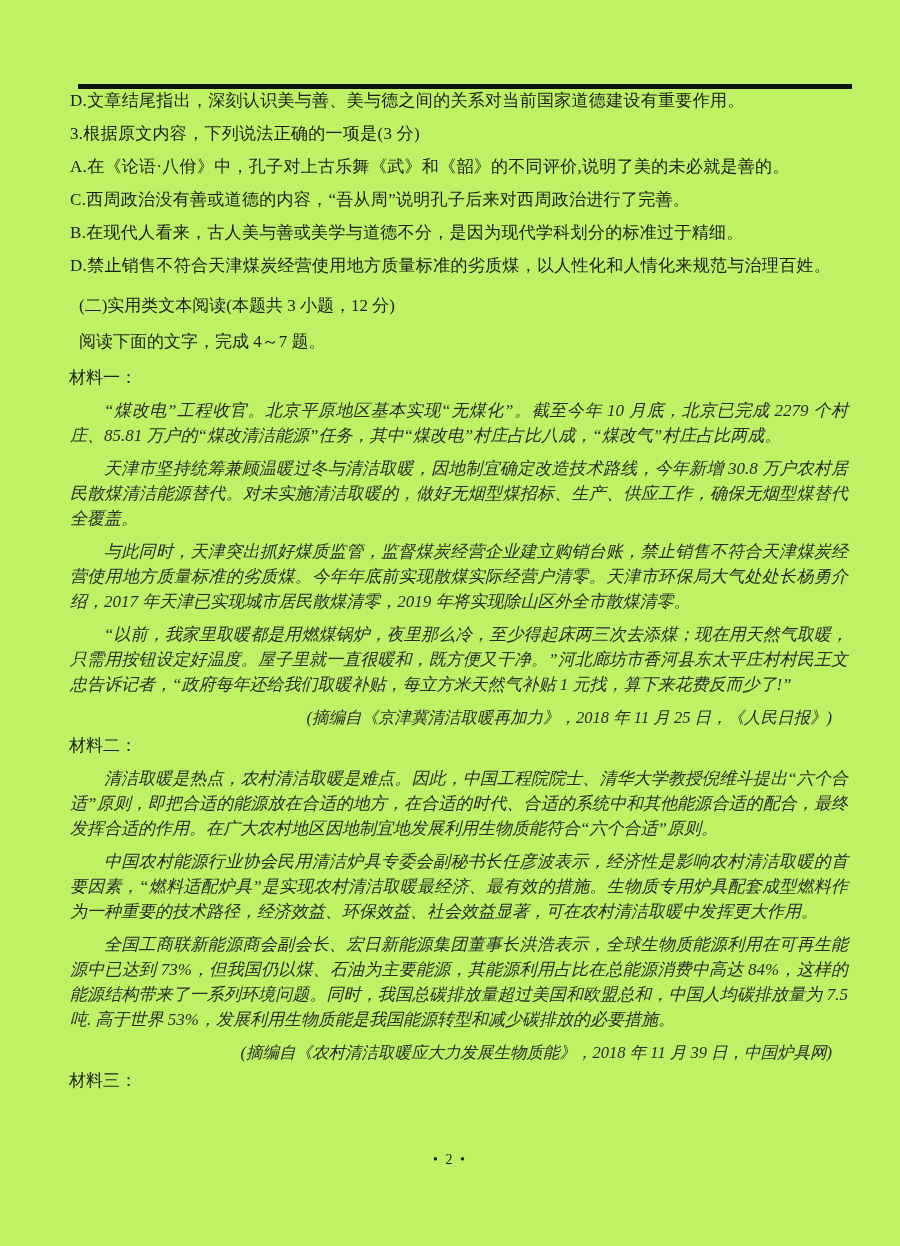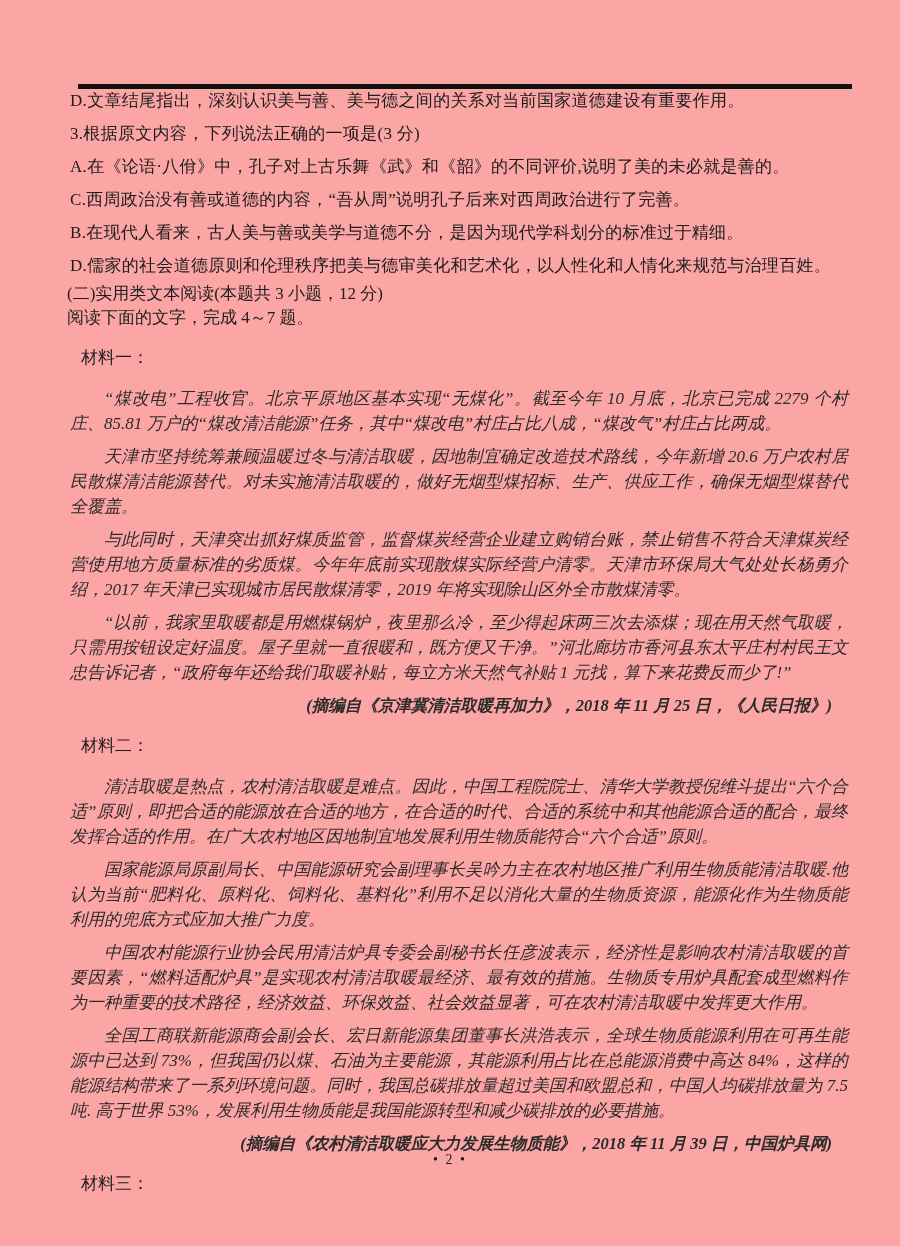--- a/index.html
+++ b/index.html
@@ -4,21 +4,21 @@
 <style>
   html, body {
     margin: 0;
     padding: 0;
     background: #ffffff;
   }
   .page {
     position: relative;
     width: 900px;
     height: 1246px;
-    background: #fca5a5;
+    background: #bef264;
     overflow: hidden;
     font-family: "Liberation Serif", "DejaVu Serif", serif;
     color: #222222;
   }
   .scan-bar {
     position: absolute;
     top: 84px;
     left: 78px;
     width: 774px;
     height: 5px;
@@ -32,28 +32,28 @@
   }
   .questions p {
     margin: 0;
     padding-left: 8px;
     font-size: 17px;
     line-height: 33px;
     color: #1c1c1c;
     letter-spacing: 0.3px;
   }
   .sec-head, .sec-instr {
-    margin: 0;
+    margin: 12px;
     padding-left: 5px;
     font-size: 17px;
     line-height: 24px;
     color: #1e1e1e;
   }
   .mat-label {
-    margin: 16px;
+    margin: 4px;
     padding-left: 3px;
     font-size: 17px;
     line-height: 24px;
     color: #1e1e1e;
   }
   .mpara {
     margin: 8px;
     font-size: 17px;
     line-height: 25px;
     text-indent: 2em;
@@ -62,21 +62,20 @@
     color: #2b2b2b;
   }
   .source {
     margin: 0;
     font-size: 16.5px;
     line-height: 25px;
     text-align: right;
     padding-right: 24px;
     font-style: italic;
     color: #2b2b2b;
-    font-weight: bold;
   }
   .footer {
     position: absolute;
     left: 0;
     right: 0;
     top: 1152px;
     text-align: center;
     font-size: 14px;
     letter-spacing: 2px;
     color: #1c1c1c;
@@ -90,40 +89,39 @@
   <div class="scan-bar"></div>
 
   <main class="content">
 
     <section class="questions">
       <p>D.文章结尾指出，深刻认识美与善、美与德之间的关系对当前国家道德建设有重要作用。</p>
       <p>3.根据原文内容，下列说法正确的一项是(3 分)</p>
       <p>A.在《论语·八佾》中，孔子对上古乐舞《武》和《韶》的不同评价,说明了美的未必就是善的。</p>
       <p>C.西周政治没有善或道德的内容，“吾从周”说明孔子后来对西周政治进行了完善。</p>
       <p>B.在现代人看来，古人美与善或美学与道德不分，是因为现代学科划分的标准过于精细。</p>
-      <p>D.儒家的社会道德原则和伦理秩序把美与德审美化和艺术化，以人性化和人情化来规范与治理百姓。</p>
+      <p>D.禁止销售不符合天津煤炭经营使用地方质量标准的劣质煤，以人性化和人情化来规范与治理百姓。</p>
     </section>
 
     <section>
       <p class="sec-head">(二)实用类文本阅读(本题共 3 小题，12 分)</p>
       <p class="sec-instr">阅读下面的文字，完成 4～7 题。</p>
 
       <p class="mat-label">材料一：</p>
       <div class="material">
         <p class="mpara">“煤改电”工程收官。北京平原地区基本实现“无煤化”。截至今年 10 月底，北京已完成 2279 个村庄、85.81 万户的“煤改清洁能源”任务，其中“煤改电”村庄占比八成，“煤改气”村庄占比两成。</p>
-        <p class="mpara">天津市坚持统筹兼顾温暖过冬与清洁取暖，因地制宜确定改造技术路线，今年新增 20.6 万户农村居民散煤清洁能源替代。对未实施清洁取暖的，做好无烟型煤招标、生产、供应工作，确保无烟型煤替代全覆盖。</p>
+        <p class="mpara">天津市坚持统筹兼顾温暖过冬与清洁取暖，因地制宜确定改造技术路线，今年新增 30.8 万户农村居民散煤清洁能源替代。对未实施清洁取暖的，做好无烟型煤招标、生产、供应工作，确保无烟型煤替代全覆盖。</p>
         <p class="mpara">与此同时，天津突出抓好煤质监管，监督煤炭经营企业建立购销台账，禁止销售不符合天津煤炭经营使用地方质量标准的劣质煤。今年年底前实现散煤实际经营户清零。天津市环保局大气处处长杨勇介绍，2017 年天津已实现城市居民散煤清零，2019 年将实现除山区外全市散煤清零。</p>
         <p class="mpara">“以前，我家里取暖都是用燃煤锅炉，夜里那么冷，至少得起床两三次去添煤；现在用天然气取暖，只需用按钮设定好温度。屋子里就一直很暖和，既方便又干净。”河北廊坊市香河县东太平庄村村民王文忠告诉记者，“政府每年还给我们取暖补贴，每立方米天然气补贴 1 元找，算下来花费反而少了!”</p>
         <p class="source">(摘编自《京津冀清洁取暖再加力》，2018 年 11 月 25 日，《人民日报》)</p>
       </div>
 
       <p class="mat-label">材料二：</p>
       <div class="material">
         <p class="mpara">清洁取暖是热点，农村清洁取暖是难点。因此，中国工程院院士、清华大学教授倪维斗提出“六个合适”原则，即把合适的能源放在合适的地方，在合适的时代、合适的系统中和其他能源合适的配合，最终发挥合适的作用。在广大农村地区因地制宜地发展利用生物质能符合“六个合适”原则。</p>
-        <p class="mpara">国家能源局原副局长、中国能源研究会副理事长吴吟力主在农村地区推广利用生物质能清洁取暖.他认为当前“肥料化、原料化、饲料化、基料化”利用不足以消化大量的生物质资源，能源化作为生物质能利用的兜底方式应加大推广力度。</p>
         <p class="mpara">中国农村能源行业协会民用清洁炉具专委会副秘书长任彦波表示，经济性是影响农村清洁取暖的首要因素，“燃料适配炉具”是实现农村清洁取暖最经济、最有效的措施。生物质专用炉具配套成型燃料作为一种重要的技术路径，经济效益、环保效益、社会效益显著，可在农村清洁取暖中发挥更大作用。</p>
         <p class="mpara">全国工商联新能源商会副会长、宏日新能源集团董事长洪浩表示，全球生物质能源利用在可再生能源中已达到 73%，但我国仍以煤、石油为主要能源，其能源利用占比在总能源消费中高达 84%，这样的能源结构带来了一系列环境问题。同时，我国总碳排放量超过美国和欧盟总和，中国人均碳排放量为 7.5 吨. 高于世界 53%，发展利用生物质能是我国能源转型和减少碳排放的必要措施。</p>
         <p class="source">(摘编自《农村清洁取暖应大力发展生物质能》，2018 年 11 月 39 日，中国炉具网)</p>
       </div>
 
       <p class="mat-label">材料三：</p>
     </section>
 
   </main>
 

